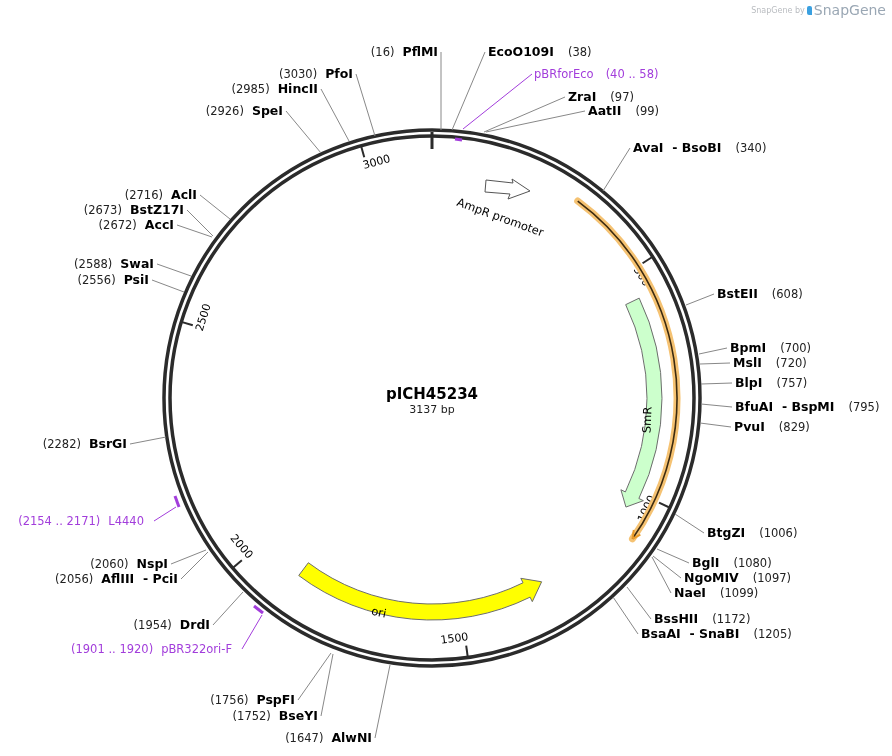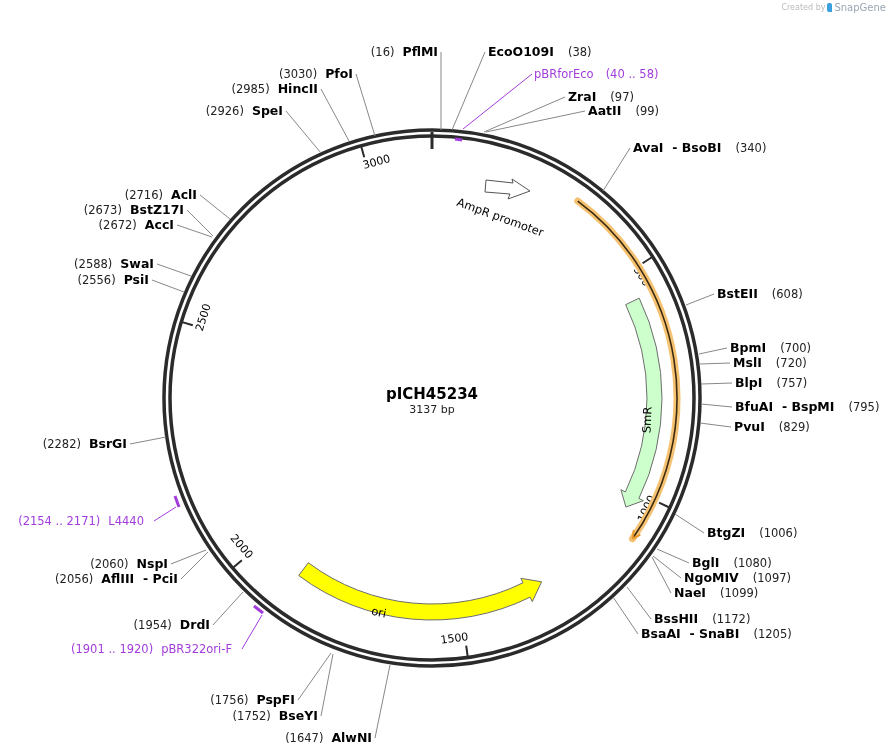--- a/index.html
+++ b/index.html
@@ -1,33 +1,33 @@
 <!DOCTYPE html>
 <html><head>
 <meta charset="utf-8">
 <style>
   html, body { margin:0; padding:0; background:#ffffff; }
   body { width:892px; height:756px; position:relative; overflow:hidden; font-family:"DejaVu Sans", sans-serif; }
   #map { position:absolute; left:0; top:0; }
   .watermark { position:absolute; right:6px; top:2px; font-size:8px; color:#b9bcc0; font-family:"DejaVu Sans", sans-serif; display:flex; align-items:center; gap:2px; }
-  .watermark .brand { font-size:10px; color:#9aa7b4; }
+  .watermark .brand { font-size:14px; color:#9aa7b4; }
   .watermark .logo { display:inline-block; width:5px; height:9px; background:#3aa0e0; border-radius:2px 2px 0 2px; }
   .site-name { font-weight:bold; font-size:12.5px; fill:#000; }
   .site-pos { font-size:11.5px; fill:#222; }
   .primer-text { font-size:11.5px; fill:#a23ddb; }
   .tick-label { font-size:11px; fill:#000; }
   .feature-label { font-size:11.5px; fill:#000; }
   .title { font-weight:bold; font-size:15px; fill:#000; }
   .subtitle { font-size:11px; fill:#222; }
 </style>
 </head>
 <body>
 
 <div class="watermark">
-  <span>Created by</span>
+  <span>SnapGene by</span>
   <span class="logo"></span>
   <span class="brand">SnapGene</span>
 </div>
 
 <svg id="map" width="892" height="756" viewBox="0 0 892 756">
   <g id="ring">
     <circle cx="432" cy="398" r="268" fill="none" stroke="#2b2b2b" stroke-width="3.5"></circle>
     <circle cx="432" cy="398" r="262" fill="none" stroke="#2b2b2b" stroke-width="3.5"></circle>
     <line x1="432" y1="132" x2="432" y2="149" stroke="#2b2b2b" stroke-width="3"></line>
   </g>

